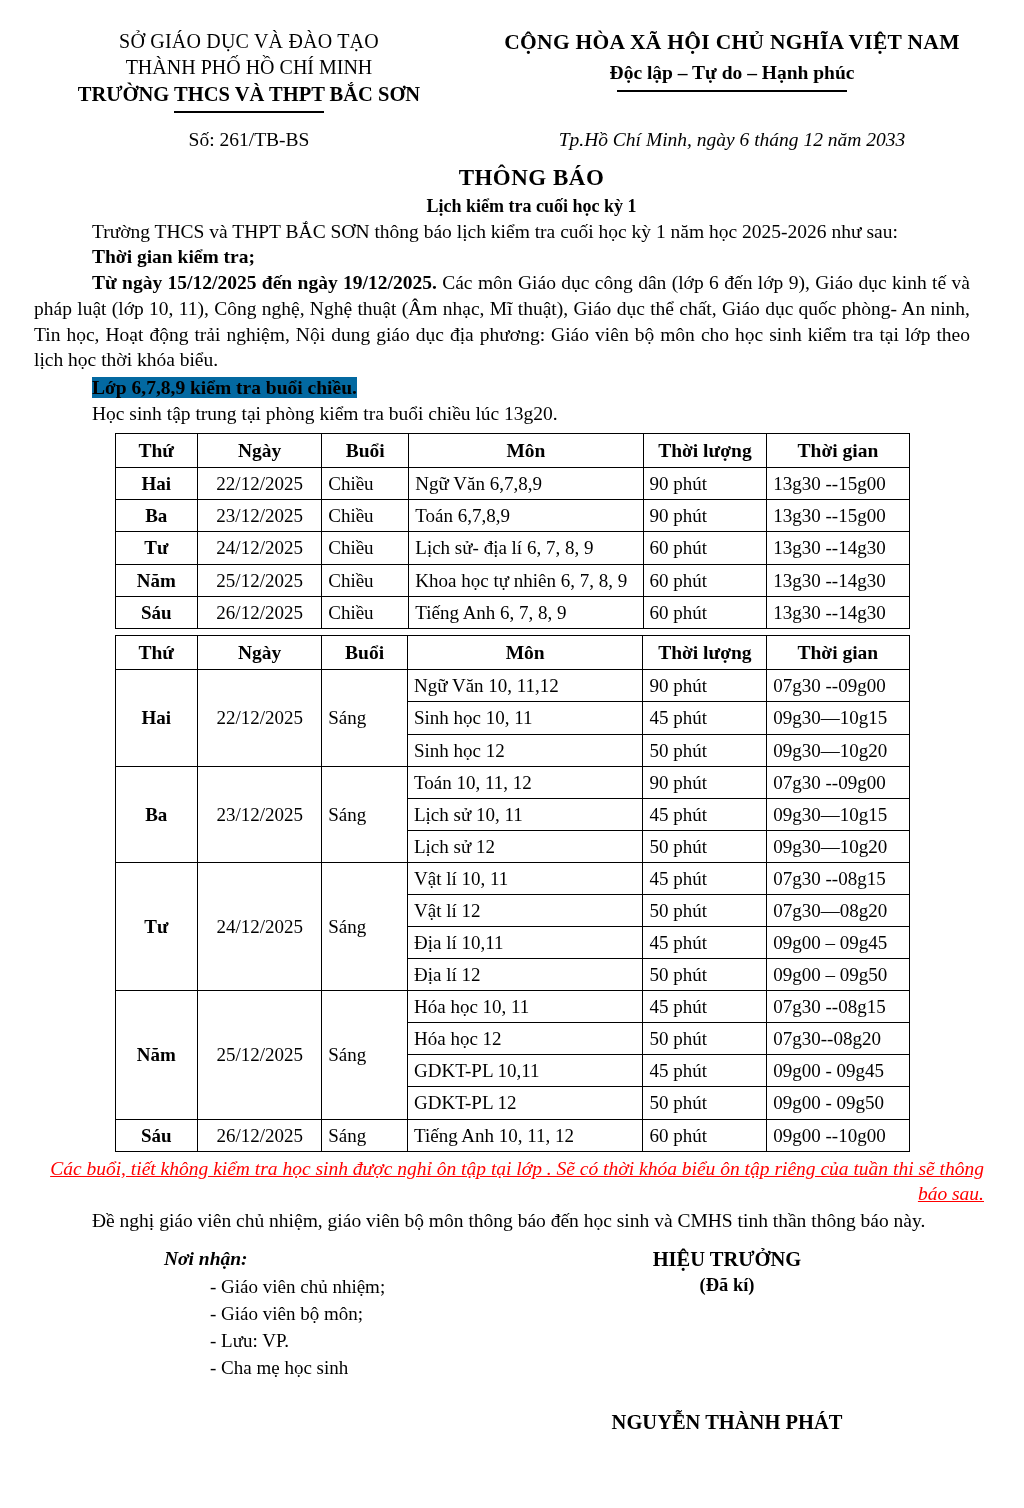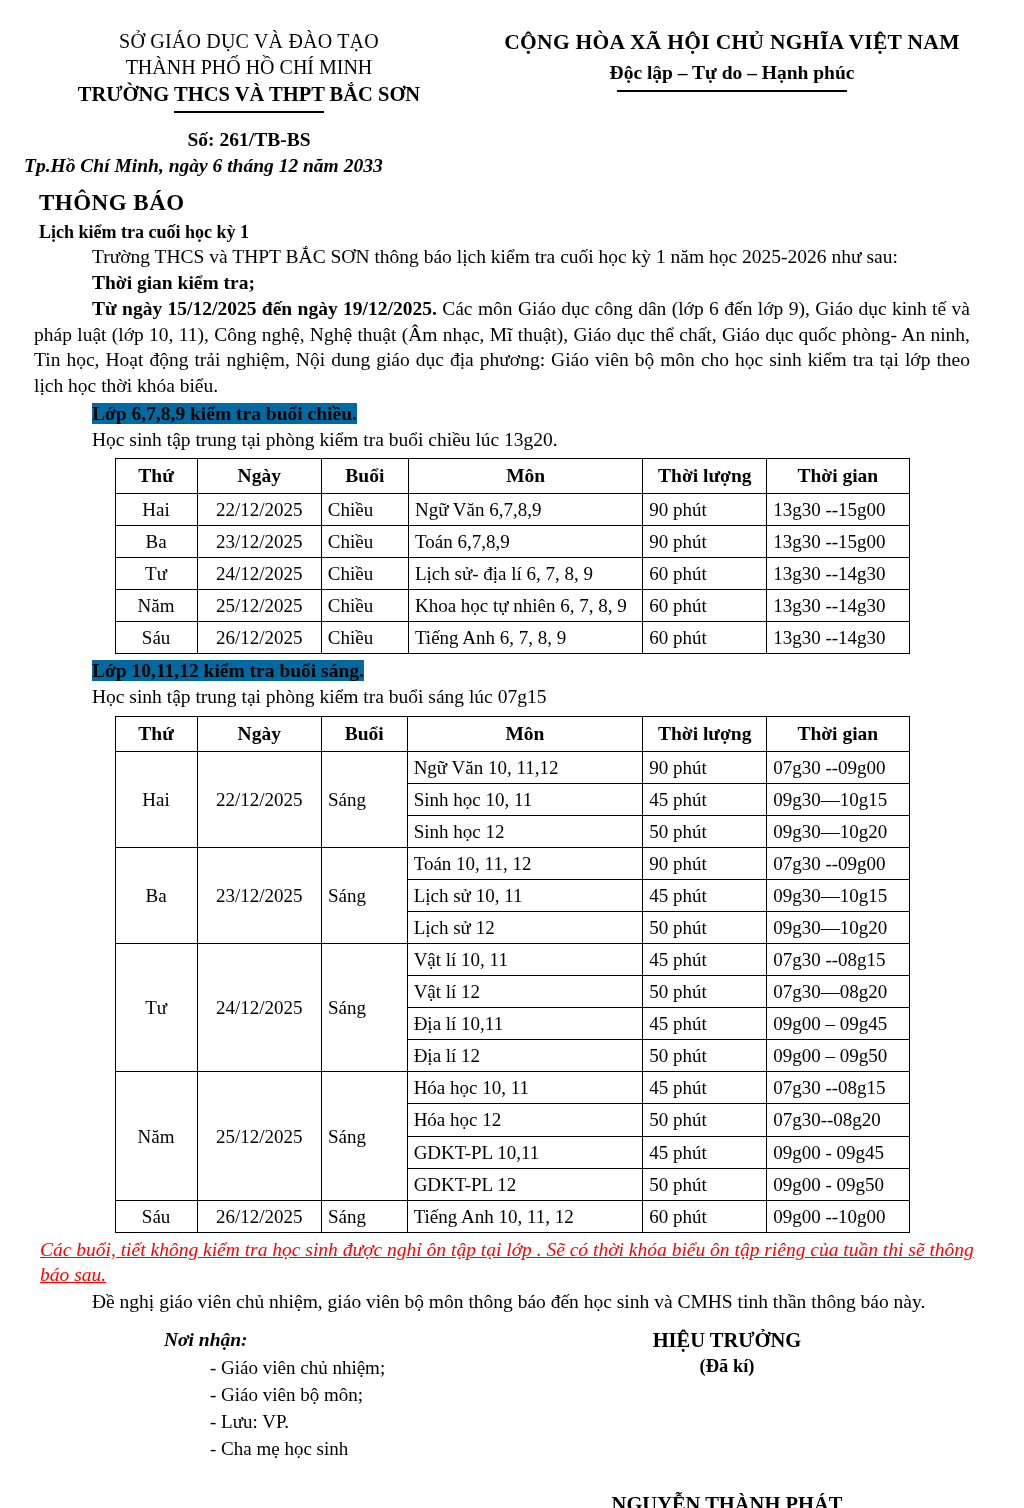--- a/index.html
+++ b/index.html
@@ -65,39 +65,38 @@
     font-size: 21.5px;
     letter-spacing: .3px;
   }
   .nation2 {
     font-weight: bold;
     font-size: 19.5px;
     margin-top: 4px;
   }
   .row-so {
     display: flex;
-    flex-direction: column;
+    flex-direction: row;
     align-items: flex-start;
     padding: 14px 24px 0 24px;
-    font-weight: bold;
   }
   .so {
     width: 430px;
     text-align: center;
     padding-left: 10px;
     font-size: 19.5px;
   }
   .date {
     flex: 1;
     text-align: center;
     font-style: italic;
     font-size: 19.5px;
   }
   .title-block {
-    text-align: left;
+    text-align: center;
     margin-top: 10px;
     margin-left: 39px;
   }
   .title-main {
     font-weight: bold;
     font-size: 23px;
     letter-spacing: .5px;
   }
   .title-sub {
     font-weight: bold;
@@ -133,31 +132,31 @@
     border: 1.5px solid #000;
     padding: 3px 6px;
     vertical-align: middle;
   }
   table.sched th {
     font-weight: bold;
     text-align: center;
     font-size: 19.5px;
     padding: 4px 6px;
   }
-  .c-thu { width: 78px; text-align: center; }
+  .c-thu { width: 78px; text-align: center; font-weight: bold; }
   .c-ngay { width: 118px; text-align: center; }
   .c-buoi { width: 82px; text-align: left; }
   .c-mon { width: 268px; text-align: left; padding-left: 10px; }
   .c-tl { width: 128px; text-align: left; padding-left: 10px; }
   .c-tg { width: 150px; text-align: left; padding-left: 10px; }
   table.sched2 { width: 795px; }
   .note-red {
     color: #ff0000;
     font-style: italic;
-    text-align: left;
+    text-align: right;
     margin-top: 4px;
     padding: 0 40px;
     line-height: 1.3;
   }
   .note-red u { text-decoration: underline; }
   .closing {
     padding: 2px 34px 0 34px;
     text-indent: 0;
   }
   .sign-area {
@@ -288,24 +287,20 @@
         <td class="c-thu">Sáu</td>
         <td class="c-ngay">26/12/2025</td>
         <td class="c-buoi">Chiều</td>
         <td class="c-mon">Tiếng Anh 6, 7, 8, 9</td>
         <td class="c-tl">60 phút</td>
         <td class="c-tg">13g30 --14g30</td>
       </tr>
     </tbody>
   </table>
 
-  <div class="body-text" style="padding-top:4px;">
-    <p class="p" style="text-indent:58px;"><span class="bold hl">Lớp 10,11,12 kiểm tra buổi sáng.</span></p>
-    <p class="p" style="text-indent:58px;">Học sinh tập trung tại phòng kiểm tra buổi sáng lúc 07g15</p>
-  </div>
 
   <table class="sched sched2">
     <thead>
       <tr>
         <th class="c-thu">Thứ</th>
         <th class="c-ngay">Ngày</th>
         <th class="c-buoi">Buổi</th>
         <th class="c-mon">Môn</th>
         <th class="c-tl">Thời lượng</th>
         <th class="c-tg">Thời gian</th>

